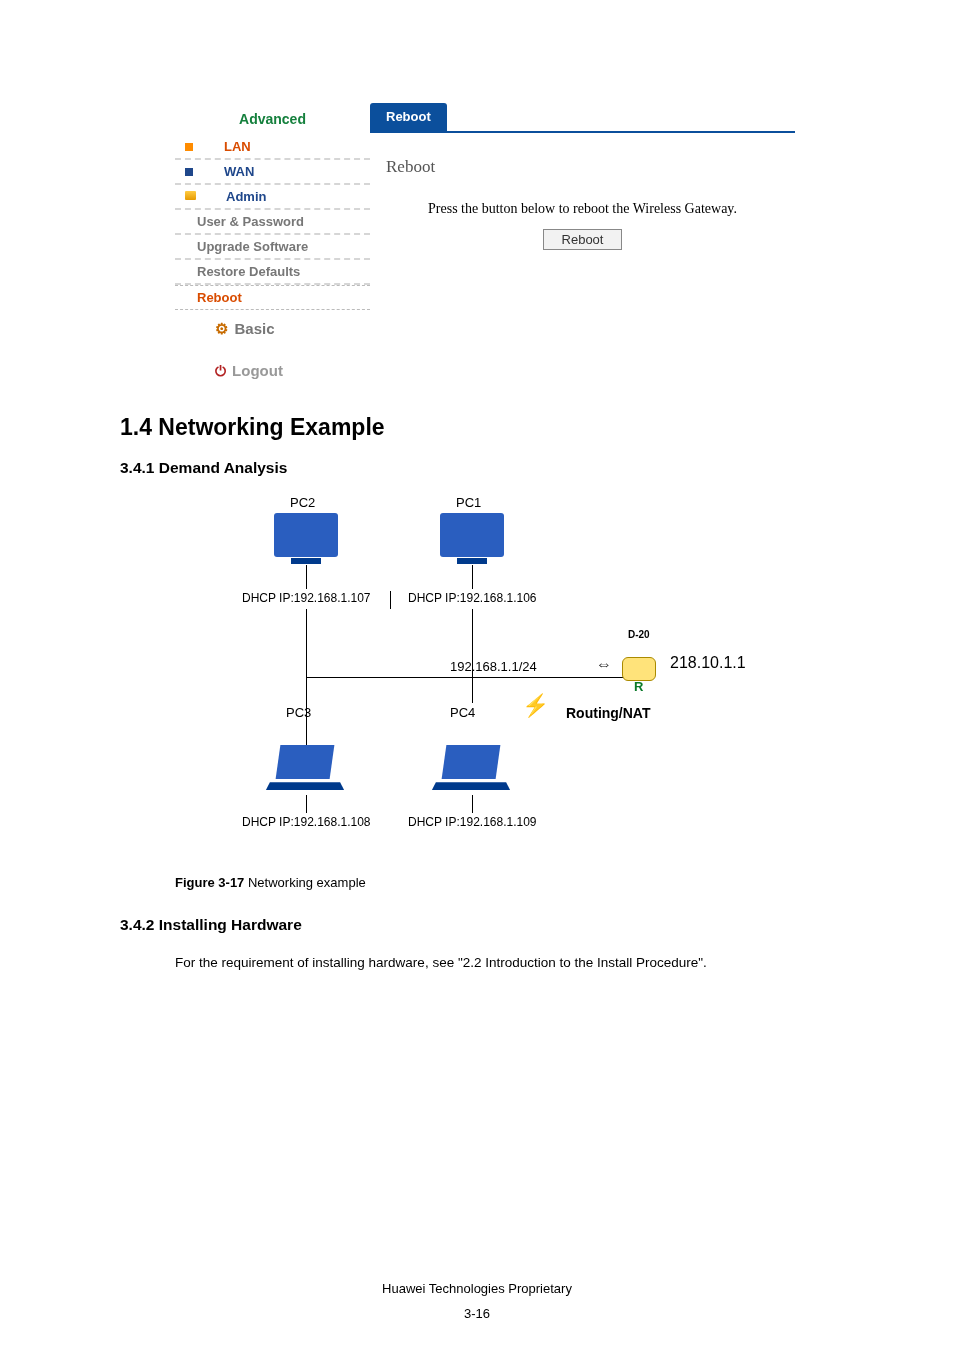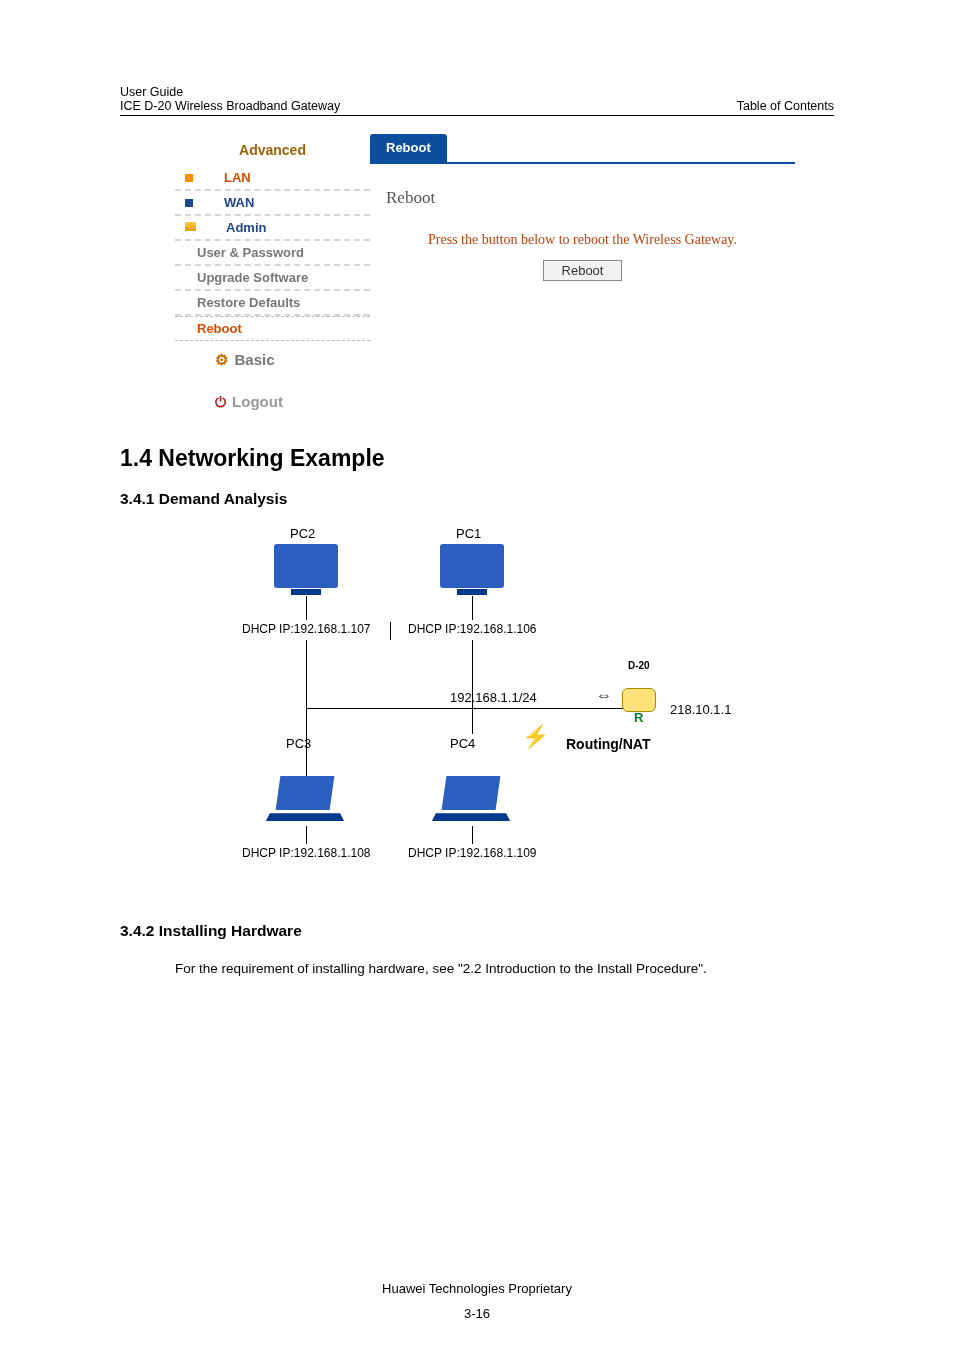--- a/index.html
+++ b/index.html
@@ -30,21 +30,21 @@
       display: flex;
       border: none;
       width: 620px;
     }
     .sidebar {
       width: 195px;
       background: #fff;
       border-right: none;
     }
     .sb-title {
-      color: #a16207;
+      color: #15803d;
       font-weight: bold;
       font-size: 14px;
       text-align: center;
       padding: 8px 0 8px 0;
     }
     .sb-item {
       font-weight: bold;
       font-size: 13px;
       padding: 4px 0 4px 10px;
       border-bottom: 2px dashed #d6d6d6;
@@ -117,21 +117,21 @@
     .pane-heading {
       font-size: 17px;
       color: #555;
       text-align: left;
       margin-left: 6px;
       margin-bottom: 22px;
       font-family: Georgia, serif;
     }
     .pane-text {
       font-size: 14px;
-      color: #c2410c;
+      color: #000000;
       font-family: Georgia, serif;
       line-height: 1.4;
     }
     .reboot-btn {
       display:inline-block;
       margin-top: 10px;
       border: 1px solid #888;
       padding: 2px 18px;
       font-size: 13px;
       background: #f2f2f2;
@@ -244,27 +244,20 @@
       left:0;
       width:100%;
       text-align:center;
       font-size: 13px;
     }
   </style>
 </head>
 <body>
 
 <div class="page">
-  <div class="header">
-    <div class="header-left">
-      <div>User Guide</div>
-      <div>ICE D-20 Wireless Broadband Gateway</div>
-    </div>
-    <div class="header-right">Table of Contents</div>
-  </div>
 
   <div class="router-ss">
     <div class="sidebar">
       <div class="sb-title">Advanced</div>
       <div class="sb-item lan">
           <span class="bullet-orange"></span>
           <span>LAN</span>
         </div>
       <div class="sb-item wan">
           <span class="bullet-blue"></span>
@@ -325,21 +318,21 @@
 
     <div class="hline" style="left:56px;top:182px;width:330px;"></div>
 
     <div class="d20-label" style="left:378px;top:134px;">D-20</div>
     <div class="dhcp-label" style="left:200px;top:164px;font-size:13px;">192.168.1.1/24</div>
     <div class="arrow-dbl" style="left:346px;top:160px;">⇔</div>
     <div class="router-icon" style="left:372px;top:162px;">
       <div class="cyl"></div>
       <div class="r-letter">R</div>
     </div>
-    <div class="dhcp-label" style="left:420px;top:176px;font-size:13px;">218.10.1.1</div>
+    <div class="dhcp-label" style="left:420px;top:159px;font-size:16px;">218.10.1.1</div>
     <div class="routing-label" style="left:316px;top:210px;">Routing/NAT</div>
     <div class="zigzag" style="left:272px;top:198px;">⚡</div>
 
     <div class="vline" style="left:56px;top:182px;height:68px;"></div>
     <div class="vline" style="left:222px;top:182px;height:26px;"></div>
 
     <div class="pc-label" style="left:36px;top:210px;">PC3</div>
     <div class="pc-laptop" style="left:18px;top:250px;">
         <div class="lid"></div>
         <div class="base"></div>
@@ -351,19 +344,22 @@
         <div class="base"></div>
       </div>
 
     <div class="vline" style="left:56px;top:300px;height:18px;"></div>
     <div class="vline" style="left:222px;top:300px;height:18px;"></div>
 
     <div class="dhcp-label" style="left:-8px;top:320px;">DHCP IP:192.168.1.108</div>
     <div class="dhcp-label" style="left:158px;top:320px;">DHCP IP:192.168.1.109</div>
   </div>
 
+  <div class="caption2">
+    <strong>Figure 3-17</strong><span> Networking example</span>
+  </div>
 
   <div class="h3" style="margin-top:26px;">3.4.2  Installing Hardware</div>
   <div class="body-text">For the requirement of installing hardware, see "2.2  Introduction to the Install Procedure".</div>
 </div>
 
 <div class="footer">Huawei Technologies Proprietary</div>
 <div class="pagenum">3-16</div>
 
 </body></html>

